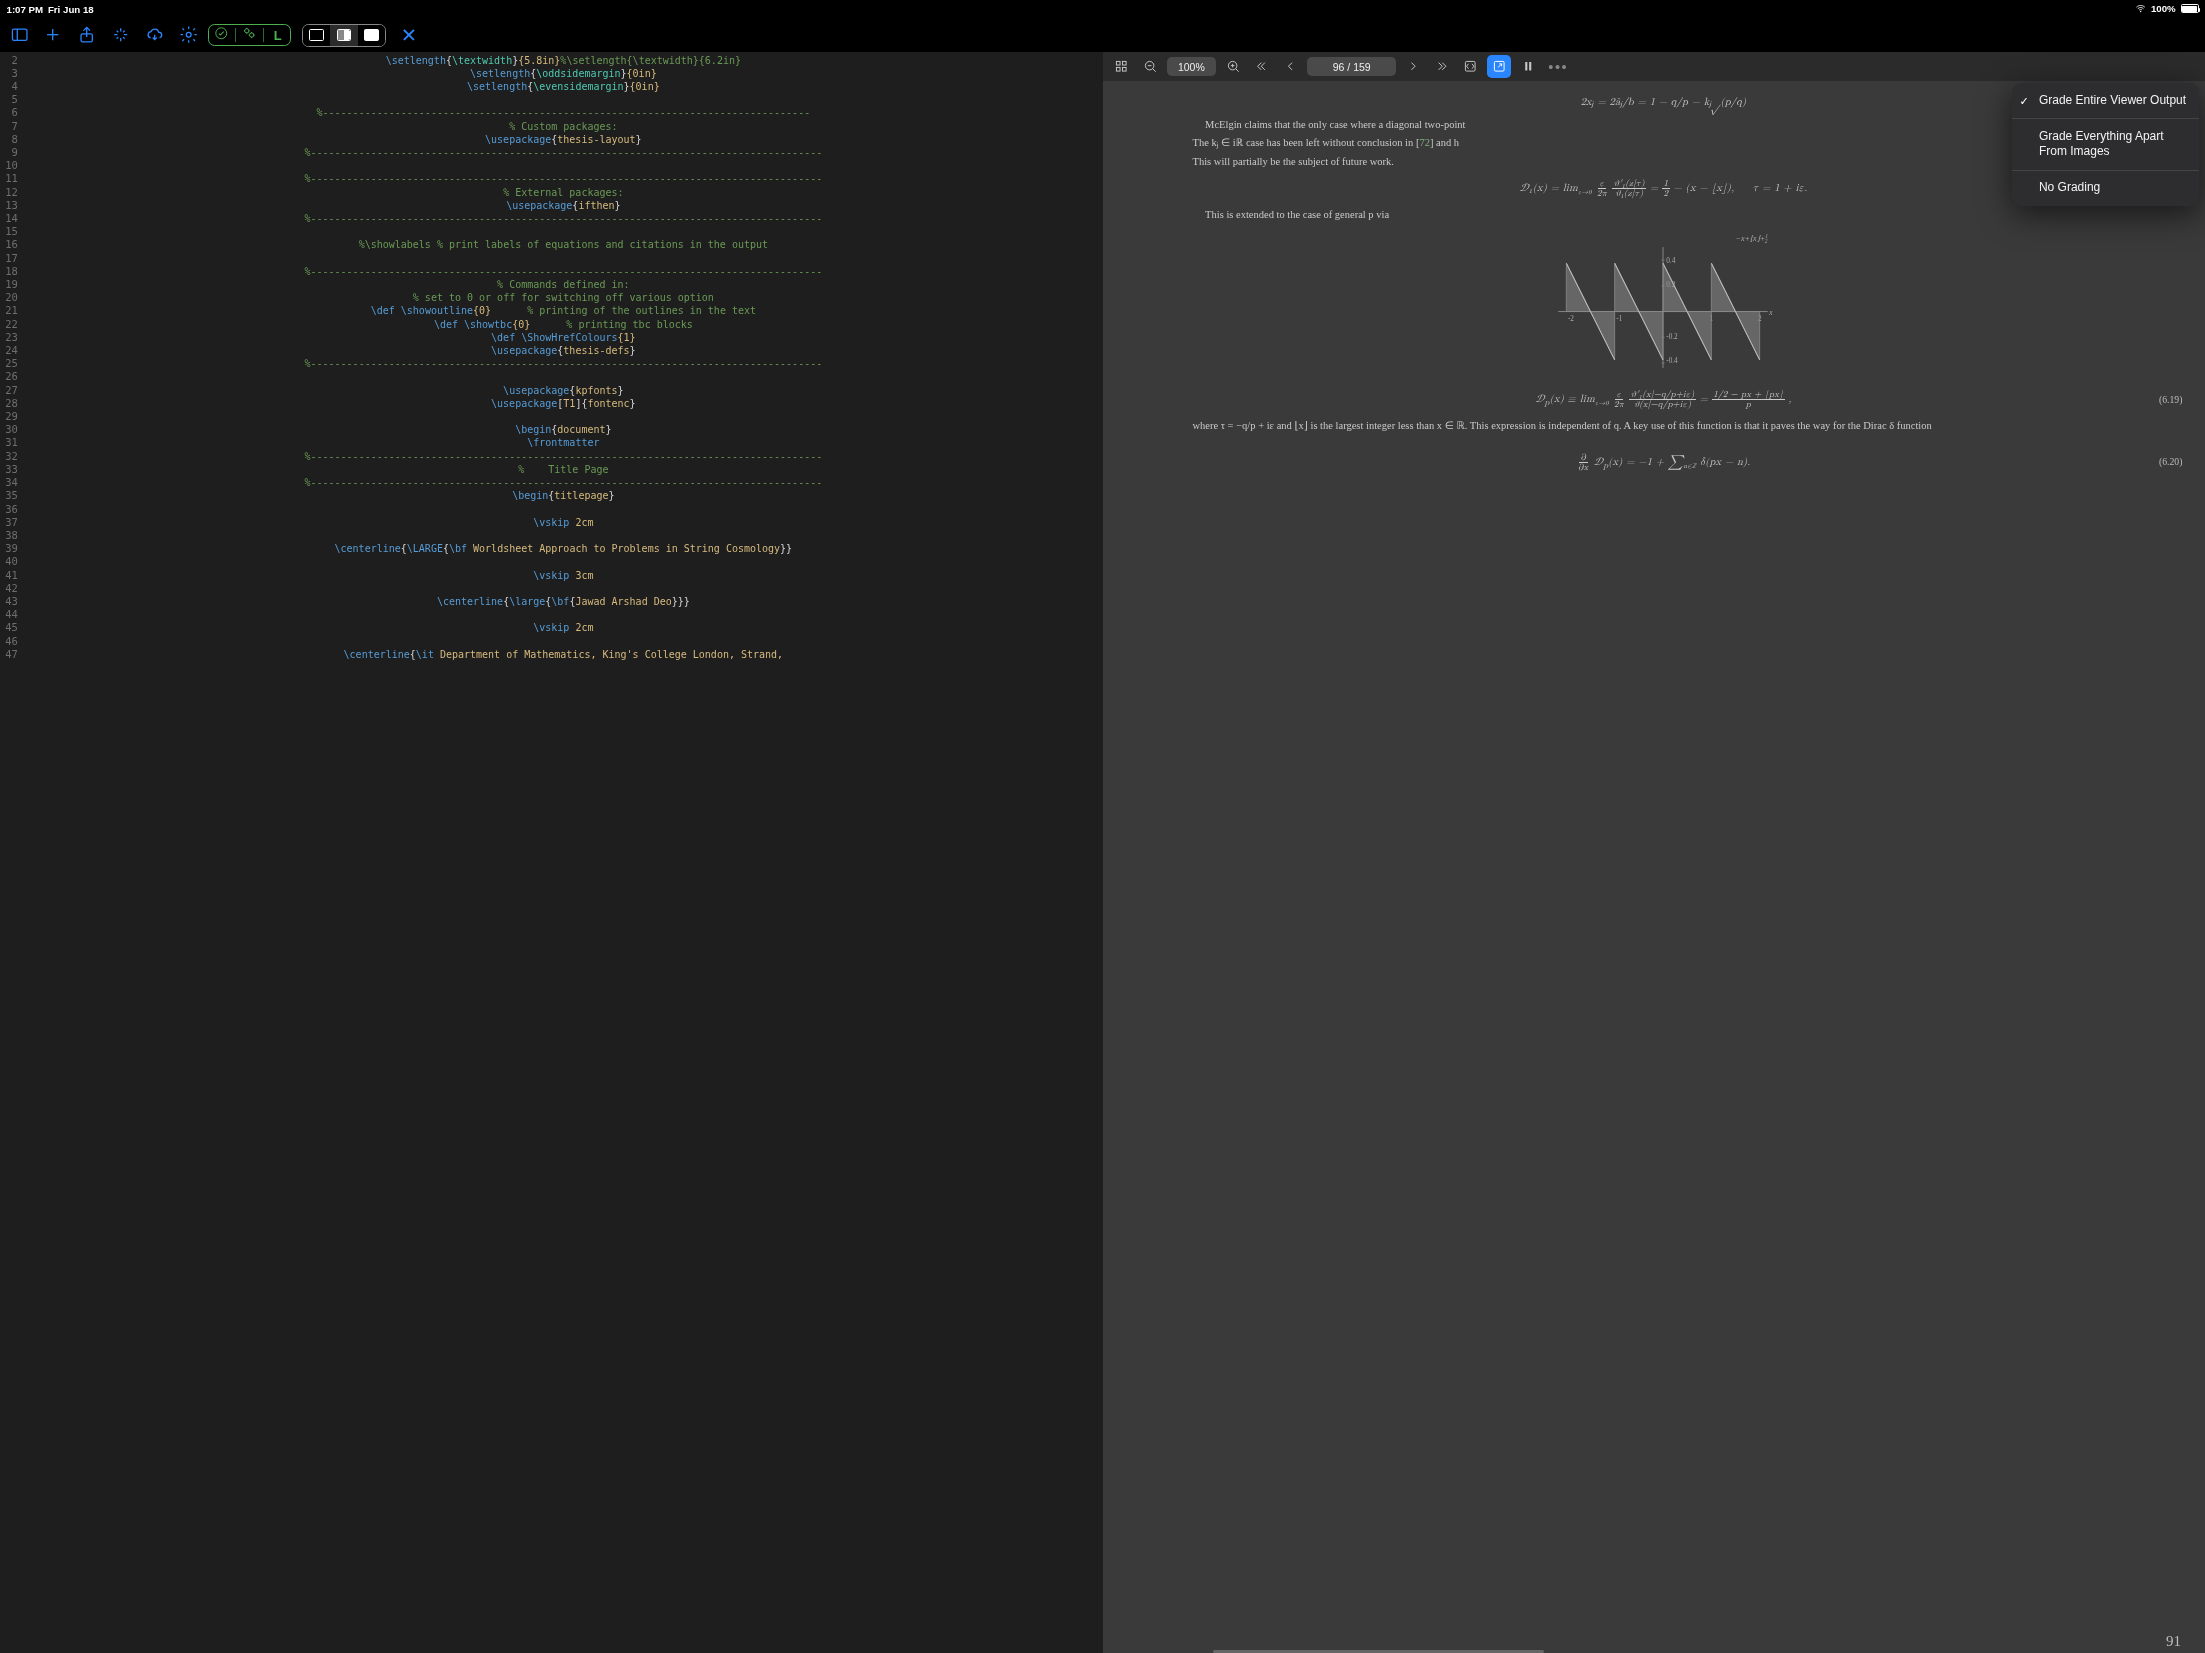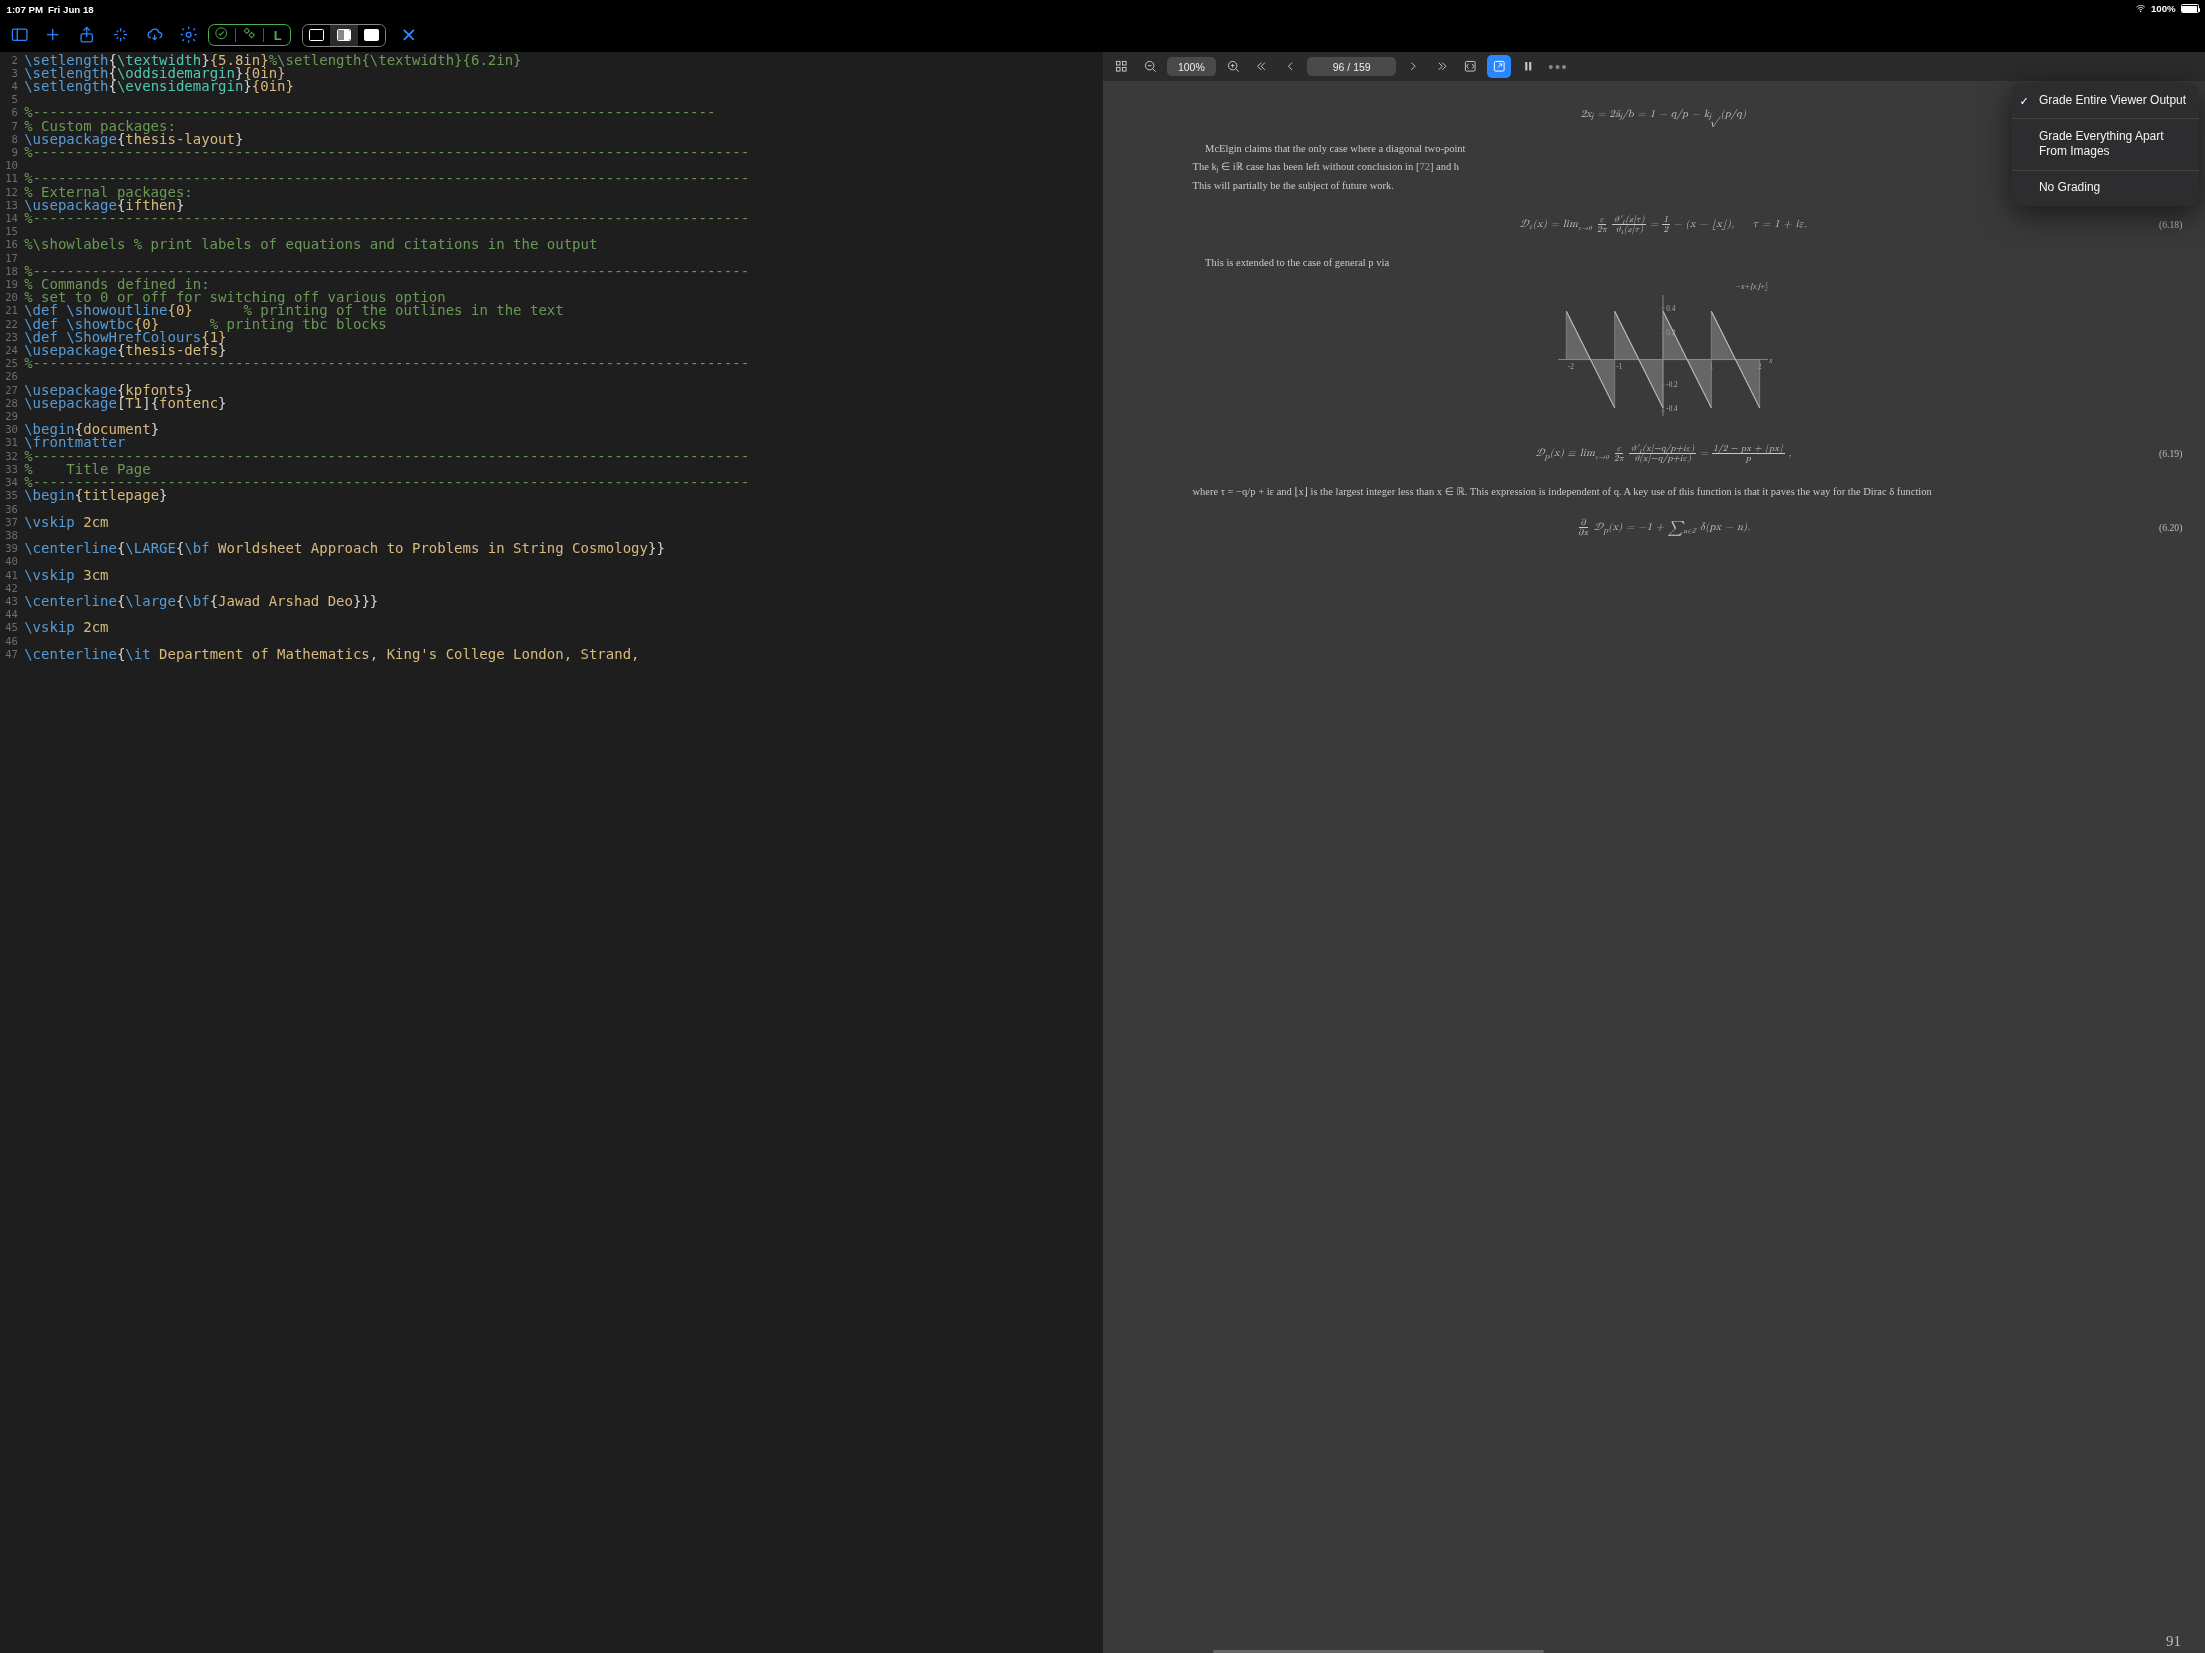--- a/index.html
+++ b/index.html
@@ -34,38 +34,38 @@
   .layout-seg .solid { background:#fff; }
   .close-x { color:#2a86ff; font-size:19.4px; font-weight:300; cursor:pointer; padding:0 3.2px; }
 
   
   .split { display:flex; height: calc(100% - 18px - 34px); }
   .editor-pane { width: 50%; background:#1e1e1e; display:flex; overflow:hidden; }
   .preview-pane { width: 50%; background:#3a3a3a; display:flex; flex-direction:column; position:relative; }
 
   
   .gutter { width: 21px; background:#1e1e1e; color:#6e6e6e; font-family: "SF Mono", Menlo, monospace; font-size:10.5px; text-align:right; padding: 1.6px 3.2px 0 0; line-height:13.2px; user-select:none; }
-  .code { flex:1; font-family:"SF Mono",Menlo,monospace; font-size:14px; line-height:13.2px; white-space:pre; padding:1.6px 0 0 3.2px; color:#d4d4d4; overflow:hidden; }
+  .code { flex:1; font-family:"SF Mono",Menlo,monospace; font-size:10px; line-height:13.2px; white-space:pre; padding:1.6px 0 0 3.2px; color:#d4d4d4; overflow:hidden;text-align:center; }
   .tok-cmd { color:#569cd6; }
   .tok-arg { color:#4ec9b0; }
   .tok-txt { color:#d7ba7d; }
   .tok-com { color:#6a9955; }
 
   
   .preview-toolbar { height: 29px; background:#2b2b2b; display:flex; align-items:center; padding:0 6.5px; gap:4.8px; }
   .ptb-btn { width:24px; height:22.6px; color:#c8c8c8; display:inline-flex; align-items:center; justify-content:center; cursor:pointer; }
   .ptb-btn svg { width:14.5px; height:14.5px; stroke:currentColor; fill:none; stroke-width:1.6; }
   .ptb-pill { background:#4a4a4a; border-radius:4.8px; padding:3.2px 11.3px; color:#eee; font-size:10.5px; }
   .ptb-pageinput { flex:0 0 auto; }
   .ptb-active { background:#2a86ff; color:#fff; border-radius:4.8px; }
   .ptb-dots { color:#888; font-size:14.5px; letter-spacing:1.6px; padding:0 3.2px; }
 
   
   .preview-body { flex:1; overflow:hidden; color:#c9c9c9; font-family: Georgia, "Times New Roman", serif; font-size:10.5px; padding: 4.8px 22.6px 0 42px; position:relative; }
-  .eqline { display:flex; justify-content:center; align-items:center; margin:20px 0; position:relative;text-align:center; }
+  .eqline { display:flex; justify-content:center; align-items:center; margin:8px 0; position:relative;text-align:center; }
   .eqnum { position:absolute; right:0; font-size:9.7px; color:#bdbdbd; }
   .math { font-style:italic; font-family: "Latin Modern Math", Georgia, serif; letter-spacing:0.2px; }
   .preview-body p { line-height:1.75; text-align:justify; color:#c9c9c9;margin-left:48px; }
   .ref { color:#7fb27f; }
   .indent { text-indent: 1.2em; }
   .sawtooth { display:flex; justify-content:center; margin: 6.5px 0 14.5px 0; }
   .frac { display:inline-flex; flex-direction:column; align-items:center; vertical-align:middle; font-size:9px; line-height:1; }
   .frac .num { border-bottom:0.8px solid #c9c9c9; padding:0 1.6px; }
   .frac .den { padding:0 1.6px; }
   .pagenum { position:absolute; bottom:3px; right:24px; font-size:15px; color:#bdbdbd; }

